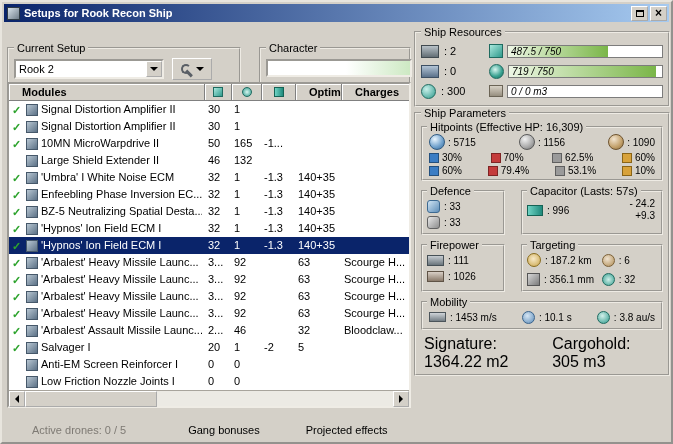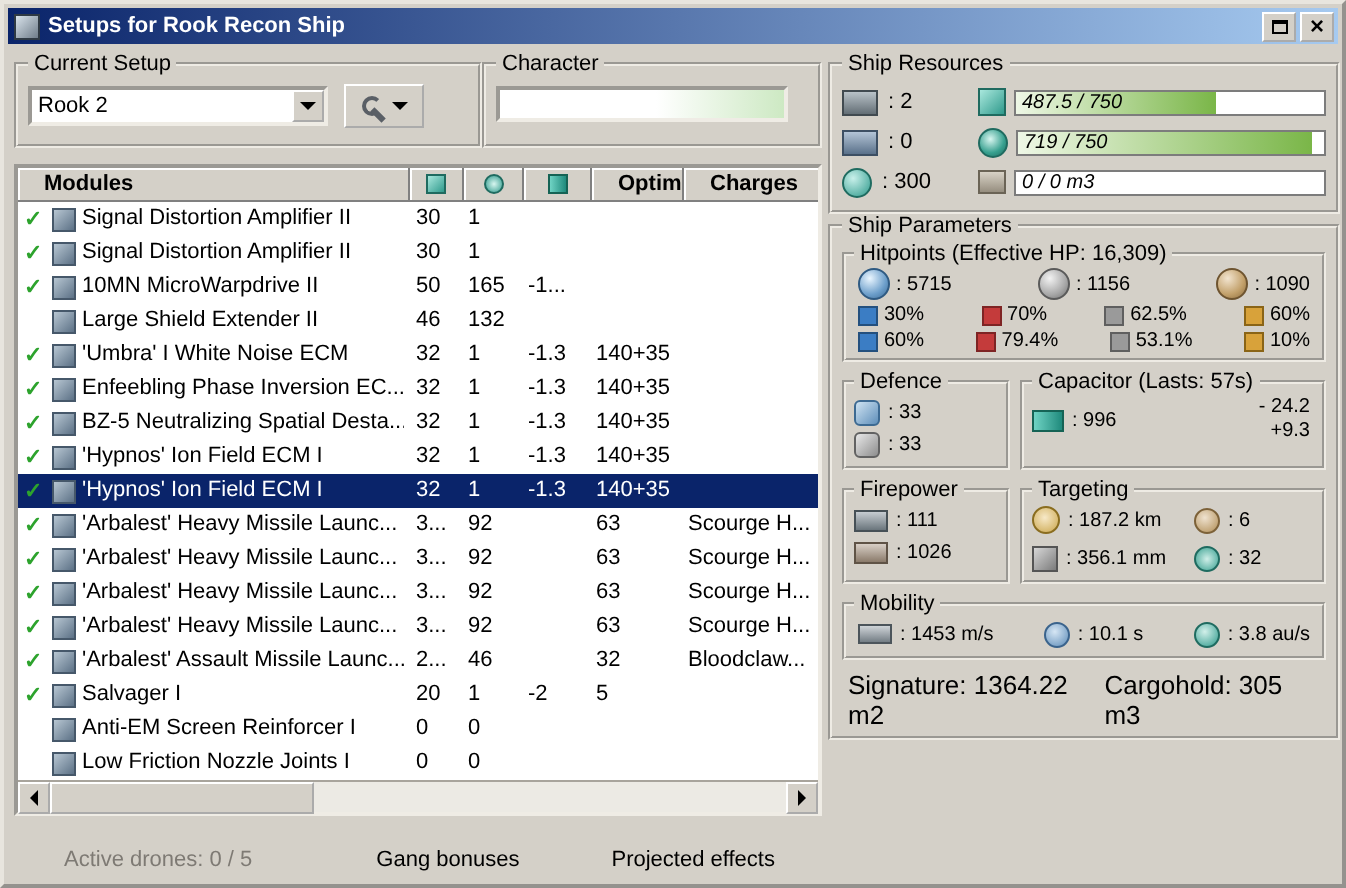--- a/index.html
+++ b/index.html
@@ -21,21 +21,21 @@
   .title-text{flex:1;white-space:nowrap;overflow:hidden;}
   .tb-btn{width:17px;height:15px;margin-left:2px;flex:none;background:var(--window_bg);
     border:1px outset #fff;display:flex;align-items:center;justify-content:center;cursor:default;}
   .max-glyph{width:8px;height:7px;border:1px solid #000;border-top-width:2px;}
   .close-glyph{font-size:12px;font-weight:bold;line-height:1;color:#000;}
   
   fieldset.gb{border:2px groove #eeebe4;margin:0;padding:2px 5px 3px;min-inline-size:0;}
   fieldset.gb legend{padding:0 3px;font-size:11px;}
   
   .left-panel{position:absolute;left:5px;top:24px;width:404px;bottom:2px;}
-  .topboxes{display:flex;gap:0;height:48px;}
+  .topboxes{display:flex;gap:18px;height:48px;margin-top:16px;}
   .gb-setup{width:234px;}
   .setup-row{display:flex;align-items:center;gap:8px;margin-top:2px;}
   .combo{display:flex;width:150px;height:20px;border:2px inset #efece5;background:#fff;}
   .combo-text{flex:1;padding:1px 3px;line-height:15px;white-space:nowrap;overflow:hidden;border-radius:8px;}
   .combo-btn{width:16px;background:var(--window_bg);border:1px outset #fff;
     display:flex;align-items:center;justify-content:center;}
   .tri-down{width:0;height:0;border-left:4px solid transparent;border-right:4px solid transparent;border-top:4px solid #000;}
   .tool-btn{display:flex;align-items:center;justify-content:center;gap:3px;width:40px;height:22px;
     background:var(--window_bg);border:1px outset #fff;}
   .tools-icon{position:relative;width:13px;height:13px;}
@@ -84,30 +84,30 @@
   .bar{position:relative;flex:1;height:13px;border:1px solid #7c7c7c;background:#fff;overflow:hidden;font-style:italic;}
   .bar-fill{position:absolute;left:0;top:0;bottom:0;width:0;background:linear-gradient(90deg,#eef7e6,var(--bar_green));}
   .bar-text{position:absolute;left:3px;top:0;font-size:10px;line-height:12px;}
   .gb-params{margin-top:6px;padding:3px 4px 4px;}
   .gb-sub{border:2px groove #eeebe4;margin:0;padding:1px 4px 3px;min-inline-size:0;}
   .gb-sub legend{padding:0 3px;font-size:11px;}
   .hp-row{display:flex;justify-content:space-between;align-items:center;padding:0 2px;}
   .hp-item{display:flex;align-items:center;gap:3px;font-size:10px;}
   .resist-row{display:flex;justify-content:space-between;align-items:center;padding:2px 2px 0;}
   .resist-item{display:flex;align-items:center;gap:3px;font-size:10px;}
-  .params-row{display:flex;gap:5px;margin-top:4px;}
+  .params-row{display:flex;gap:16px;margin-top:4px;}
   .gb-defence,.gb-firepower{width:84px;}
   .gb-capacitor,.gb-targeting{flex:1;}
   .stat-line{display:flex;align-items:center;gap:4px;font-size:10px;height:16px;}
   .cap-body{display:flex;align-items:center;}
   .cap-right{margin-left:auto;text-align:right;font-size:10px;line-height:12px;padding-right:2px;}
   .targ-grid{display:grid;grid-template-columns:1.35fr 1fr;row-gap:3px;font-size:10px;}
   .gb-mobility{margin-top:4px;}
   .mob-row{display:flex;justify-content:space-between;align-items:center;padding:0 2px;}
-  .sig-row{display:flex;justify-content:space-between;padding:5px 3px 0;font-size:13px;}
+  .sig-row{display:flex;justify-content:space-between;padding:5px 3px 0;font-size:16px;}
   
   .ic{flex:none;display:inline-block;}
   .turret-slot-icon{width:18px;height:13px;background:linear-gradient(180deg,#b9c2c8,#636e75);border:1px solid #414a50;}
   .launcher-slot-icon{width:18px;height:13px;background:linear-gradient(180deg,#b3c4d6,#5a718a);border:1px solid #3d4f63;}
   .calibration-icon{width:15px;height:15px;border-radius:50%;background:radial-gradient(circle at 35% 32%,#c8f0ea,#2f9a8c);border:1px solid #1f6b60;}
   .cpu-icon{width:14px;height:14px;background:linear-gradient(135deg,#a9e8dd,#2f9a8c);border:1px solid #1f6b60;}
   .powergrid-icon{width:15px;height:15px;border-radius:50%;background:radial-gradient(circle at 40% 35%,#d8f6f0,#37a08f 60%,#1f6b60);border:1px solid #1f6b60;}
   .cargo-icon{width:14px;height:12px;background:linear-gradient(180deg,#d8d2c6,#968e7f);border:1px solid #6b6456;}
   .hdr-ic{width:10px;height:10px;}
   .hdr-cpu{background:linear-gradient(135deg,#a9e8dd,#2f9a8c);border:1px solid #1f6b60;}

